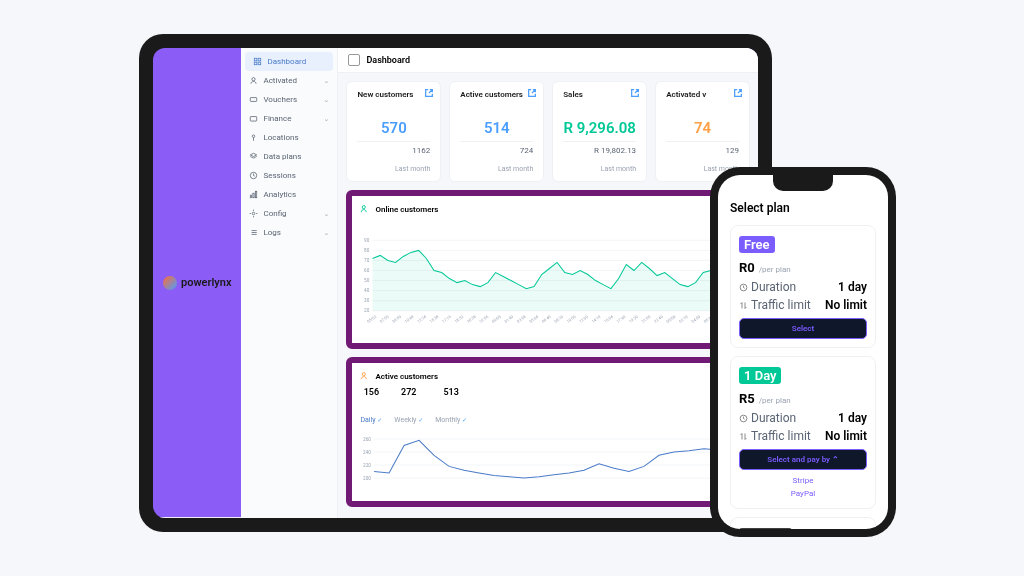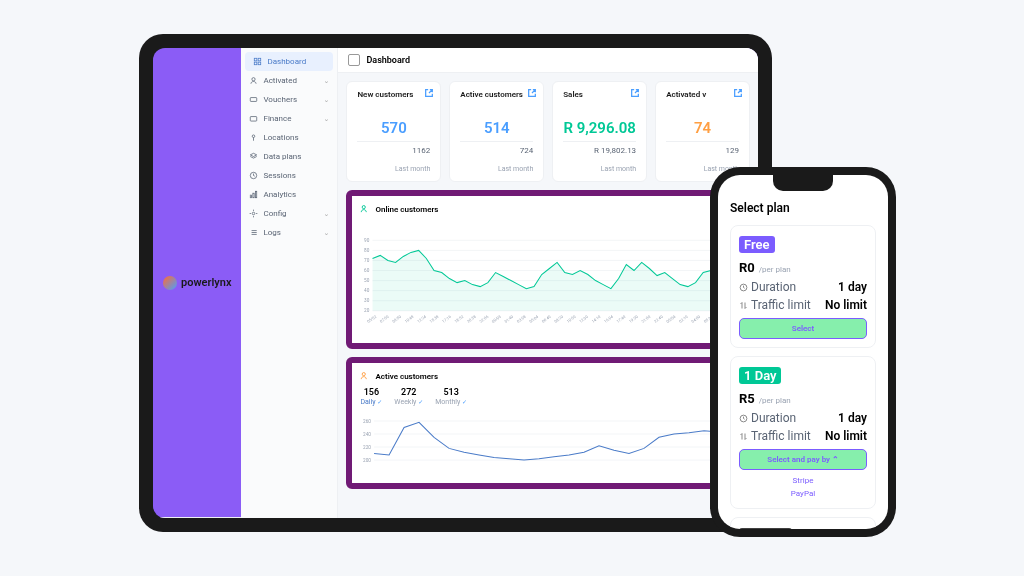--- a/index.html
+++ b/index.html
@@ -31,38 +31,38 @@
 .panel-title{font-weight:600}
 .panel-icon{width:10px;height:10px}
 .filters{margin-left:auto;display:flex;align-items:center;gap:5px;font-size:7px;color:#5a6474}
 .badge{background:#00c896;color:#fff;padding:1px 4px;border-radius:3px;font-size:7px;font-weight:600}
 .select{border:1px solid #e0e4ea;border-radius:3px;padding:2px 5px;background:#fff;font-size:7px;color:#5a6474}
 .chart{height:115px;position:relative}
 .chart svg{width:100%;height:100%}
 .ylabel{font-size:6px;fill:#9aa3b2}
 .xlabel{font-size:5px;fill:#9aa3b2}
 .tabs{display:flex;gap:12px;font-size:7px;margin-bottom:4px}
-.tab{display:flex;flex-direction:column;align-items:center;gap:1px}
+.tab{display:flex;flex-direction:column;align-items:center;gap:19px}
 .tab-val{font-weight:600;font-size:9px}
 .tab-label{color:#9aa3b2}
 .tab.active .tab-label{color:#4a7bc8}
 .check{color:#4a9eff;font-size:6px}
 .phone{position:absolute;right:128px;top:167px;width:186px;height:370px;background:#1a1a1a;border-radius:30px;padding:8px}
 .phone-screen{width:100%;height:100%;background:#fff;border-radius:22px;overflow:hidden;position:relative}
 .notch{position:absolute;top:0;left:50%;transform:translateX(-50%);width:60px;height:16px;background:#1a1a1a;border-radius:0 0 10px 10px;z-index:10}
 .phone-content{padding:26px 12px 10px;height:100%;overflow:hidden}
 .phone-title{font-size:12px;font-weight:600;margin-bottom:10px}
 .plan{border:1px solid #eef0f3;border-radius:8px;padding:8px;margin-bottom:8px;position:relative}
 .plan-badge{display:inline-block;padding:1px 5px;border-radius:3px;font-size:13px;font-weight:600;color:#fff;margin-bottom:4px}
 .plan-price{font-size:13px;font-weight:700}
 .plan-per{font-size:8px;color:#9aa3b2;font-weight:400}
 .plan-row{display:flex;justify-content:space-between;align-items:center;font-size:12px;margin-top:4px}
 .plan-row-label{color:#5a6474;display:flex;align-items:center;gap:3px}
 .plan-row-val{font-weight:600}
-.plan-btn{width:100%;margin-top:6px;padding:5px;border:1px solid #7b5cff;border-radius:5px;background:#86efac;color:#7b5cff;font-size:8px;font-weight:600;text-align:center}
+.plan-btn{width:100%;margin-top:6px;padding:5px;border:1px solid #7b5cff;border-radius:5px;background:#0f172a;color:#7b5cff;font-size:8px;font-weight:600;text-align:center}
 .pay-options{text-align:center;font-size:8px;color:#7b5cff;margin-top:4px}
 .pay-options div{padding:2px 0}
 </style>
 </head>
 <body>
 
 <div class="tablet">
 <div class="tablet-screen">
   <div class="topbar">
     <div class="logo">

